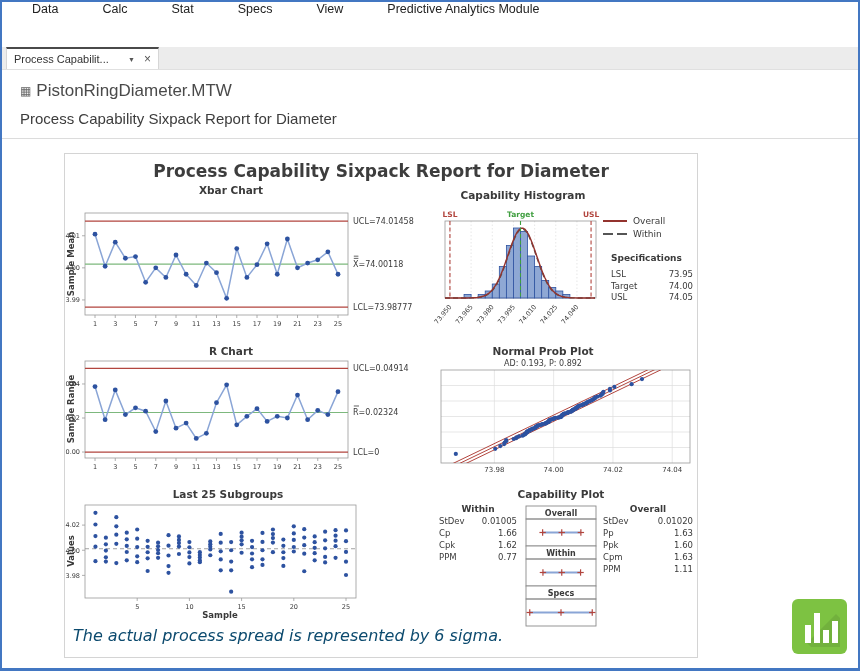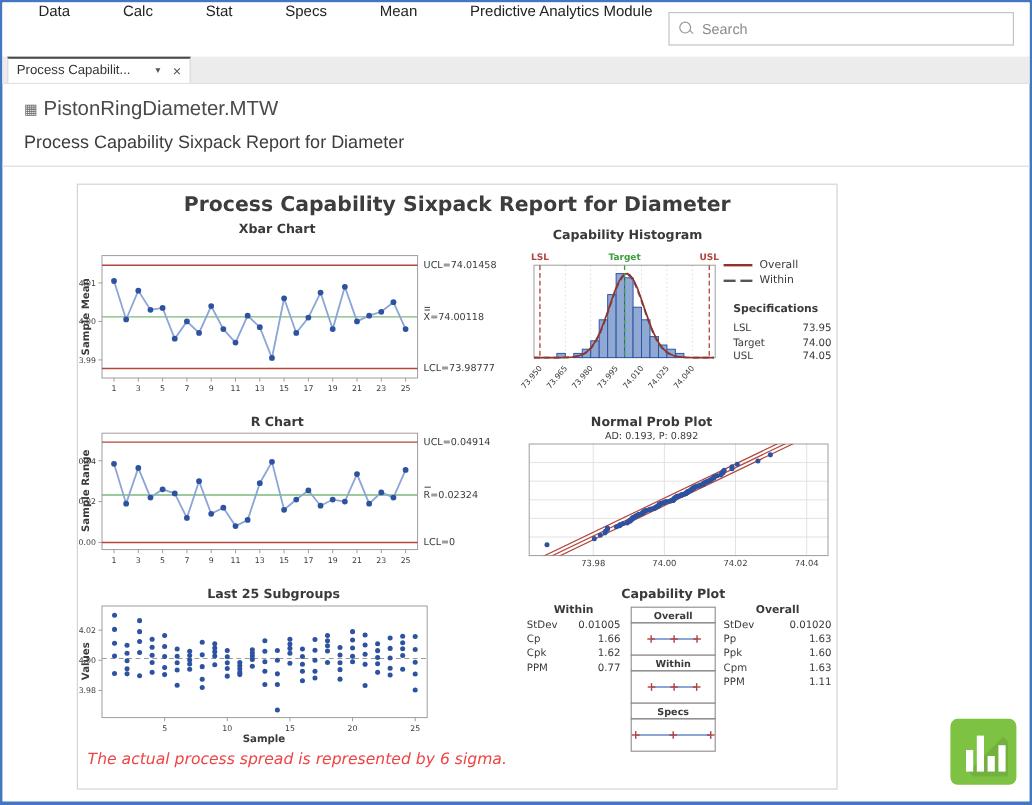--- a/index.html
+++ b/index.html
@@ -54,42 +54,38 @@
   .sw-dash { width:10px; border-top:2.4px solid #555; }
   .specs { left:546px; top:99px; width:82px; font-size:8.5px; }
   .specs-title { font-weight:bold; font-size:9px; margin-bottom:6px; }
   .kv { display:flex; justify-content:space-between; line-height:11.5px; }
   .cap-stats { font-size:8.5px; }
   .cap-within { left:374px; top:350px; width:78px; }
   .cap-overall { left:538px; top:350px; width:90px; }
   .cap-title { text-align:center; font-weight:bold; font-size:9px; margin-bottom:1px; }
   .cap-stats .kv { line-height:12px; }
 
-  .footnote { position:absolute; left:8px; top:472px; font-style:italic; font-size:13px;
-    color:#ef4444; font-family:"DejaVu Sans", sans-serif; }
+  .footnote { position:absolute; left:8px; top:472px; font-style:italic; font-size:16px;
+    color:#0c4a6e; font-family:"DejaVu Sans", sans-serif; }
 
   .mtb-icon { position:absolute; left:790px; top:597px; width:55px; height:55px;
     background:#7dc242; border-radius:6px; }
 </style>
 </head>
 <body>
 
 <div class="window">
 
   <div class="menubar">
     <span class="menu-item">Data</span>
     <span class="menu-item">Calc</span>
     <span class="menu-item">Stat</span>
     <span class="menu-item">Specs</span>
-    <span class="menu-item">Mean</span>
+    <span class="menu-item">View</span>
     <span class="menu-item">Predictive Analytics Module</span>
-    <div class="searchbox">
-      <span class="mag"></span>
-      <input type="text" placeholder="Search" style="">
-    </div>
   </div>
 
   <div class="tabbar">
     <div class="tab">
       <span class="tab-label">Process Capabilit...</span>
       <span class="tab-caret">▼</span>
       <span class="tab-close">×</span>
     </div>
   </div>
 

